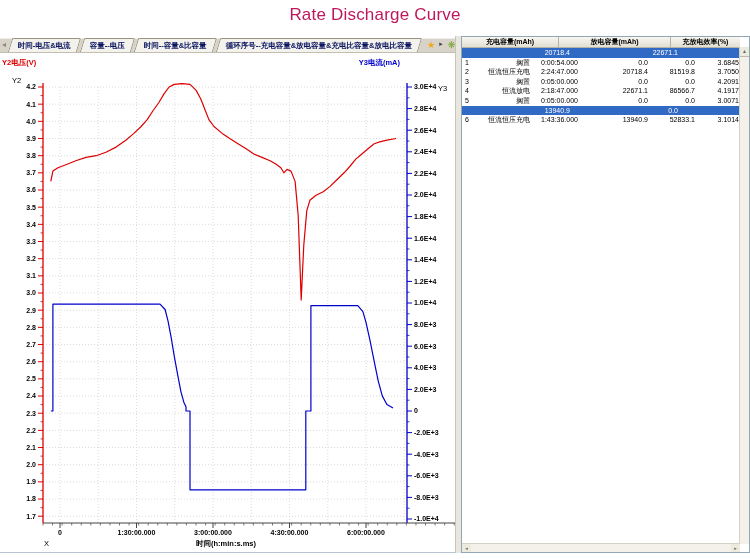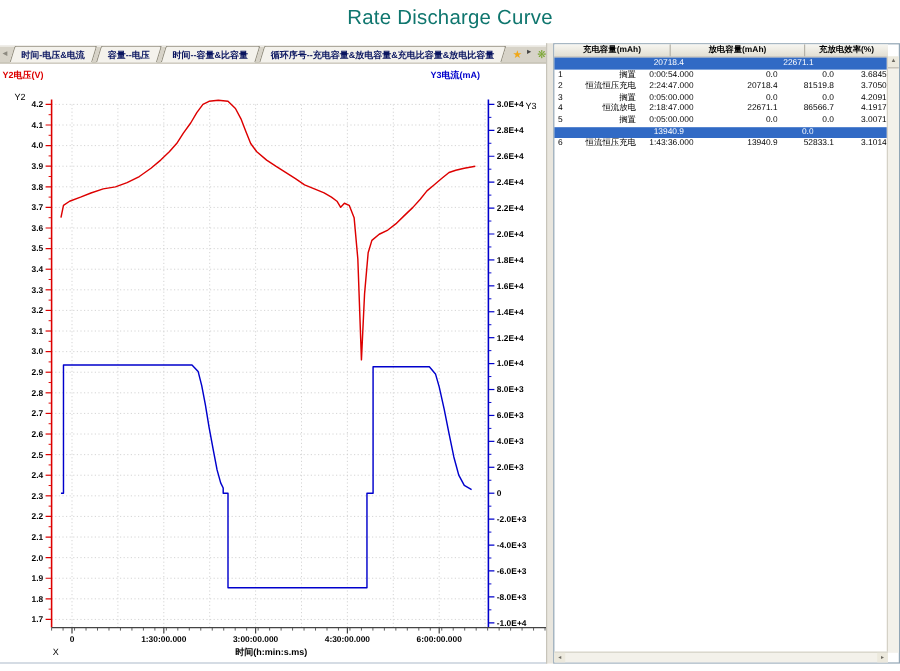--- a/index.html
+++ b/index.html
@@ -1,20 +1,20 @@
 <!DOCTYPE html>
 <html><head>
 <meta charset="utf-8">
 <style>
   html,body{margin:0;padding:0;background:#fff;}
   body{position:relative;width:750px;height:559px;overflow:hidden;
        font-family:"Liberation Sans","DejaVu Sans",sans-serif;}
 
   .page-title{position:absolute;top:5px;left:0;width:750px;text-align:center;
-              font-size:17px;color:#0f766e;letter-spacing:.2px;}
+              font-size:17px;color:#be185d;letter-spacing:.2px;}
 
   
   .tabbar{position:absolute;top:38px;left:0;width:456px;height:15px;
           background:#d7d3c8;border-top:1px solid #efede8;border-bottom:1px solid #c2beb2;
           display:flex;align-items:flex-end;padding-left:2px;box-sizing:border-box;}
   .tab-scroll{font-size:8px;color:#8d8a80;margin:0 4px 1px 0;line-height:12px;}
   .tab{height:13px;margin-right:3px;padding:0 7px;background:#f4f2ec;
        border:1px solid #979385;border-bottom:none;border-radius:2px 2px 0 0;
        transform:skewX(-17deg);display:flex;align-items:center;}
   .tab>span{transform:skewX(17deg);font-size:7.5px;font-weight:bold;color:#0a1560;white-space:nowrap;}

